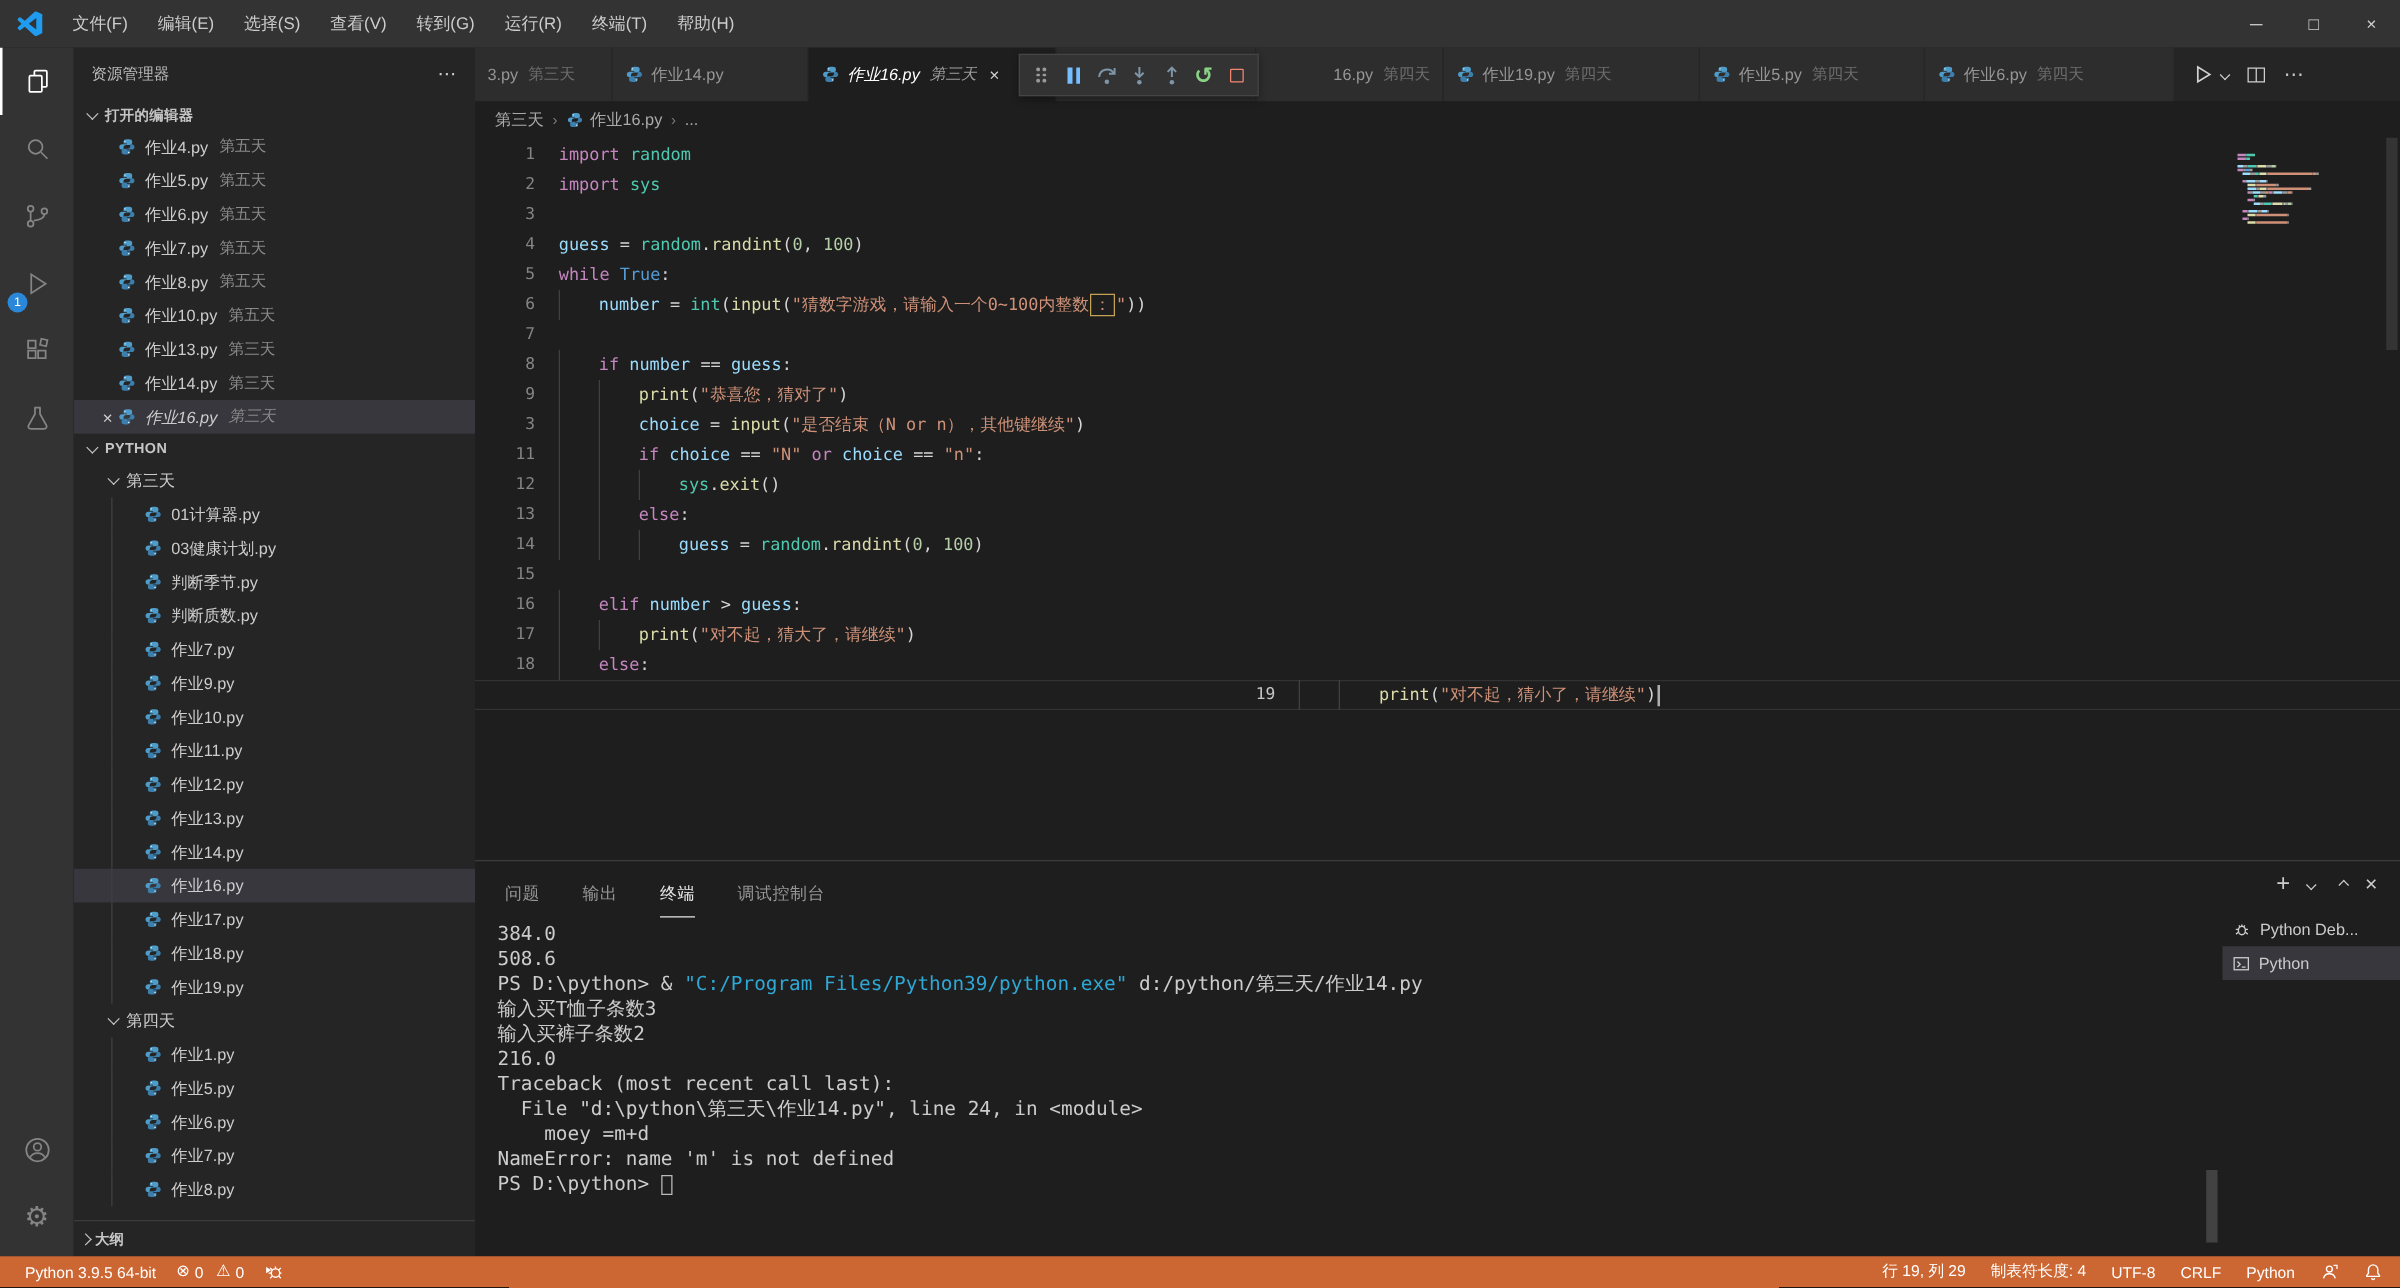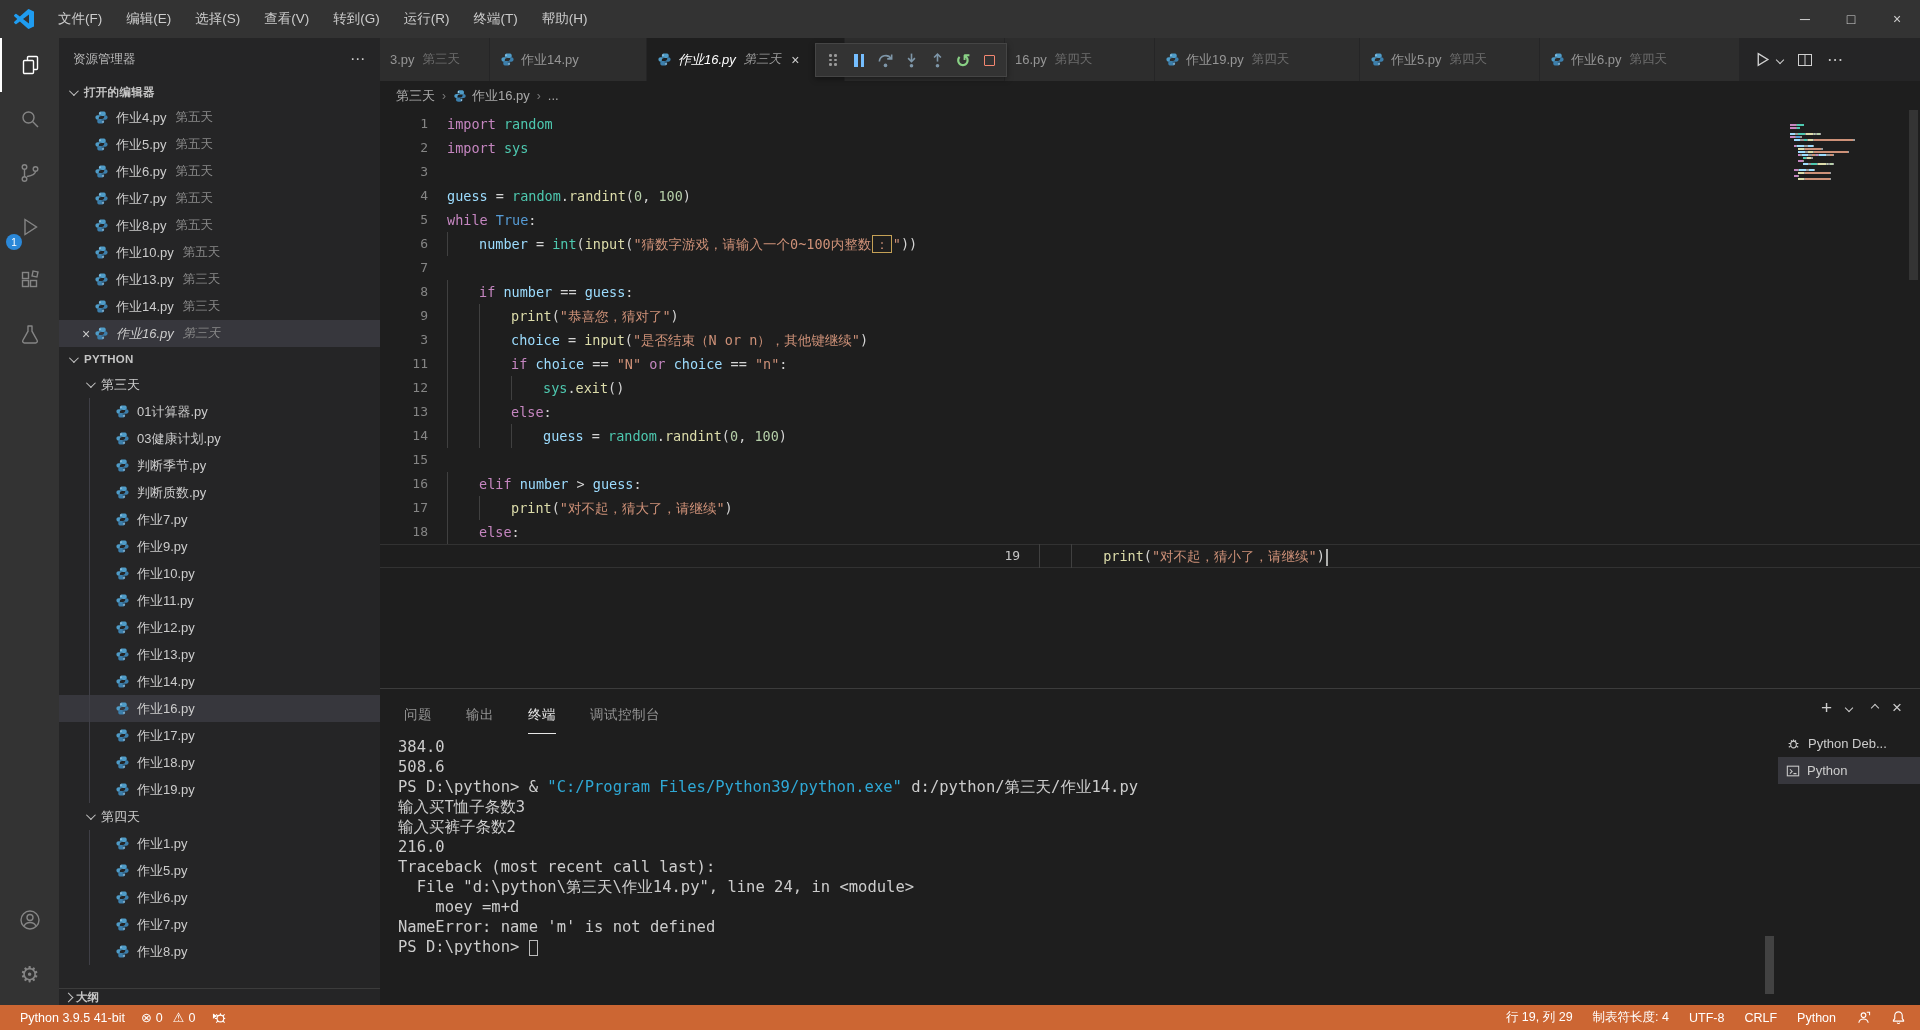--- a/index.html
+++ b/index.html
@@ -41,21 +41,21 @@
   .chev.right{transform:rotate(-45deg);}
   .row{height:27px;display:flex;align-items:center;color:#cccccc;position:relative;}
   .row.sel{background:#37373d;}
   .row .close-x{width:16px;margin-left:19px;color:#cccccc;font-size:14px;text-align:center;}
   .row .sp{width:35px;flex:0 0 auto;}
   .row .pyicon{width:15px;height:15px;margin-right:7px;flex:0 0 auto;}
   .row .fname{white-space:nowrap;}
   .row .ftag{color:#8a8a8a;margin-left:9px;font-size:12.5px;white-space:nowrap;}
   .row.ital .fname,.row.ital .ftag{font-style:italic;}
   .tree-indent1{width:27px;flex:0 0 auto;}
-  .outline-sec{position:absolute;left:0;right:0;bottom:0;height:17px;background:#252526;border-top:1px solid #3c3c3c;
+  .outline-sec{position:absolute;left:0;right:0;bottom:0;height:29px;background:#252526;border-top:1px solid #3c3c3c;
                display:flex;align-items:center;font-weight:bold;font-size:11.5px;color:#c5c5c5;}
 
   
   .editor-col{flex:1;display:flex;flex-direction:column;position:relative;min-width:0;}
 
   
   .tabbar{height:43px;background:#252526;display:flex;position:relative;flex:0 0 auto;}
   .tab{height:100%;background:#2d2d2d;border-right:1px solid #252526;display:flex;align-items:center;
        padding:0 10px;font-size:13px;color:#969696;white-space:nowrap;overflow:hidden;flex:0 0 auto;}
   .tab .pyicon{width:15px;height:15px;margin-right:6px;flex:0 0 auto;}
@@ -587,21 +587,21 @@
                 <path fill="#4f9cc8" d="M7.9 1.5c-1.7 0-2.7.7-2.7 1.9v1.8H8v.5H3.9C2.5 5.7 1.5 6.7 1.5 8s1 2.3 2.4 2.3h1.2V8.7c0-1.3 1.1-2.3 2.4-2.3h3c1.1 0 2-.8 2-1.9V3.4c0-1.2-1-1.9-2.7-1.9z"></path>
                 <path fill="#3c7fac" d="M8.1 14.5c1.7 0 2.7-.7 2.7-1.9v-1.8H8v-.5h4.1c1.4 0 2.4-1 2.4-2.3s-1-2.3-2.4-2.3h-1.2v1.6c0 1.3-1.1 2.3-2.4 2.3h-3c-1.1 0-2 .8-2 1.9v1.1c0 1.2 1 1.9 2.7 1.9z"></path>
                 <circle cx="6.4" cy="3.3" r=".6" fill="#fff"></circle>
                 <circle cx="9.6" cy="12.7" r=".6" fill="#fff"></circle>
               </svg>
               <span class="fname">作业16.py</span>
               <span class="tag">第三天</span>
               <span class="tx">×</span>
             </div>
             <div class="tab-spacer" style="width: 160px;"></div>
-            <div class="tab" style="width: 150px;">
+            <div class="tab" style="width: 150px; justify-content: flex-end;">
               <span class="fname">16.py</span>
               <span class="tag">第四天</span>
             </div>
             <div class="tab" style="width: 205px;">
               <svg viewBox="0 0 16 16" class="pyicon">
                 <path fill="#4f9cc8" d="M7.9 1.5c-1.7 0-2.7.7-2.7 1.9v1.8H8v.5H3.9C2.5 5.7 1.5 6.7 1.5 8s1 2.3 2.4 2.3h1.2V8.7c0-1.3 1.1-2.3 2.4-2.3h3c1.1 0 2-.8 2-1.9V3.4c0-1.2-1-1.9-2.7-1.9z"></path>
                 <path fill="#3c7fac" d="M8.1 14.5c1.7 0 2.7-.7 2.7-1.9v-1.8H8v-.5h4.1c1.4 0 2.4-1 2.4-2.3s-1-2.3-2.4-2.3h-1.2v1.6c0 1.3-1.1 2.3-2.4 2.3h-3c-1.1 0-2 .8-2 1.9v1.1c0 1.2 1 1.9 2.7 1.9z"></path>
                 <circle cx="6.4" cy="3.3" r=".6" fill="#fff"></circle>
                 <circle cx="9.6" cy="12.7" r=".6" fill="#fff"></circle>
               </svg>
@@ -799,21 +799,21 @@
               </svg>
               <span>Python</span>
             </div>
           </div>
       </div>
     </div>
   </div>
 
   <div class="statusbar" id="statusbar" style="background: rgb(204, 102, 51);">
     <div class="sb-left">
-      <span class="sb-item">Python 3.9.5 41-bit</span>
+      <span class="sb-item">Python 3.9.5 64-bit</span>
       <span class="sb-item">
         <span class="sb-glyph">⊗</span>
         <span>0</span>
         <span class="sb-glyph" style="margin-left:6px;">⚠</span>
         <span>0</span>
       </span>
       <span class="sb-item">
         <svg width="16" height="15" viewBox="0 0 16 16">
           <circle cx="9.5" cy="9" r="3.6" fill="none" stroke="#fff" stroke-width="1.2"></circle>
           <path d="M9.5 5.4v-2M5.9 9H3.6M6.6 6.2 5 4.6M6.6 11.8 5 13.4M13.1 9h1.5M12.4 6.2 14 4.6M12.4 11.8 14 13.4" stroke="#fff" stroke-width="1.1"></path>

